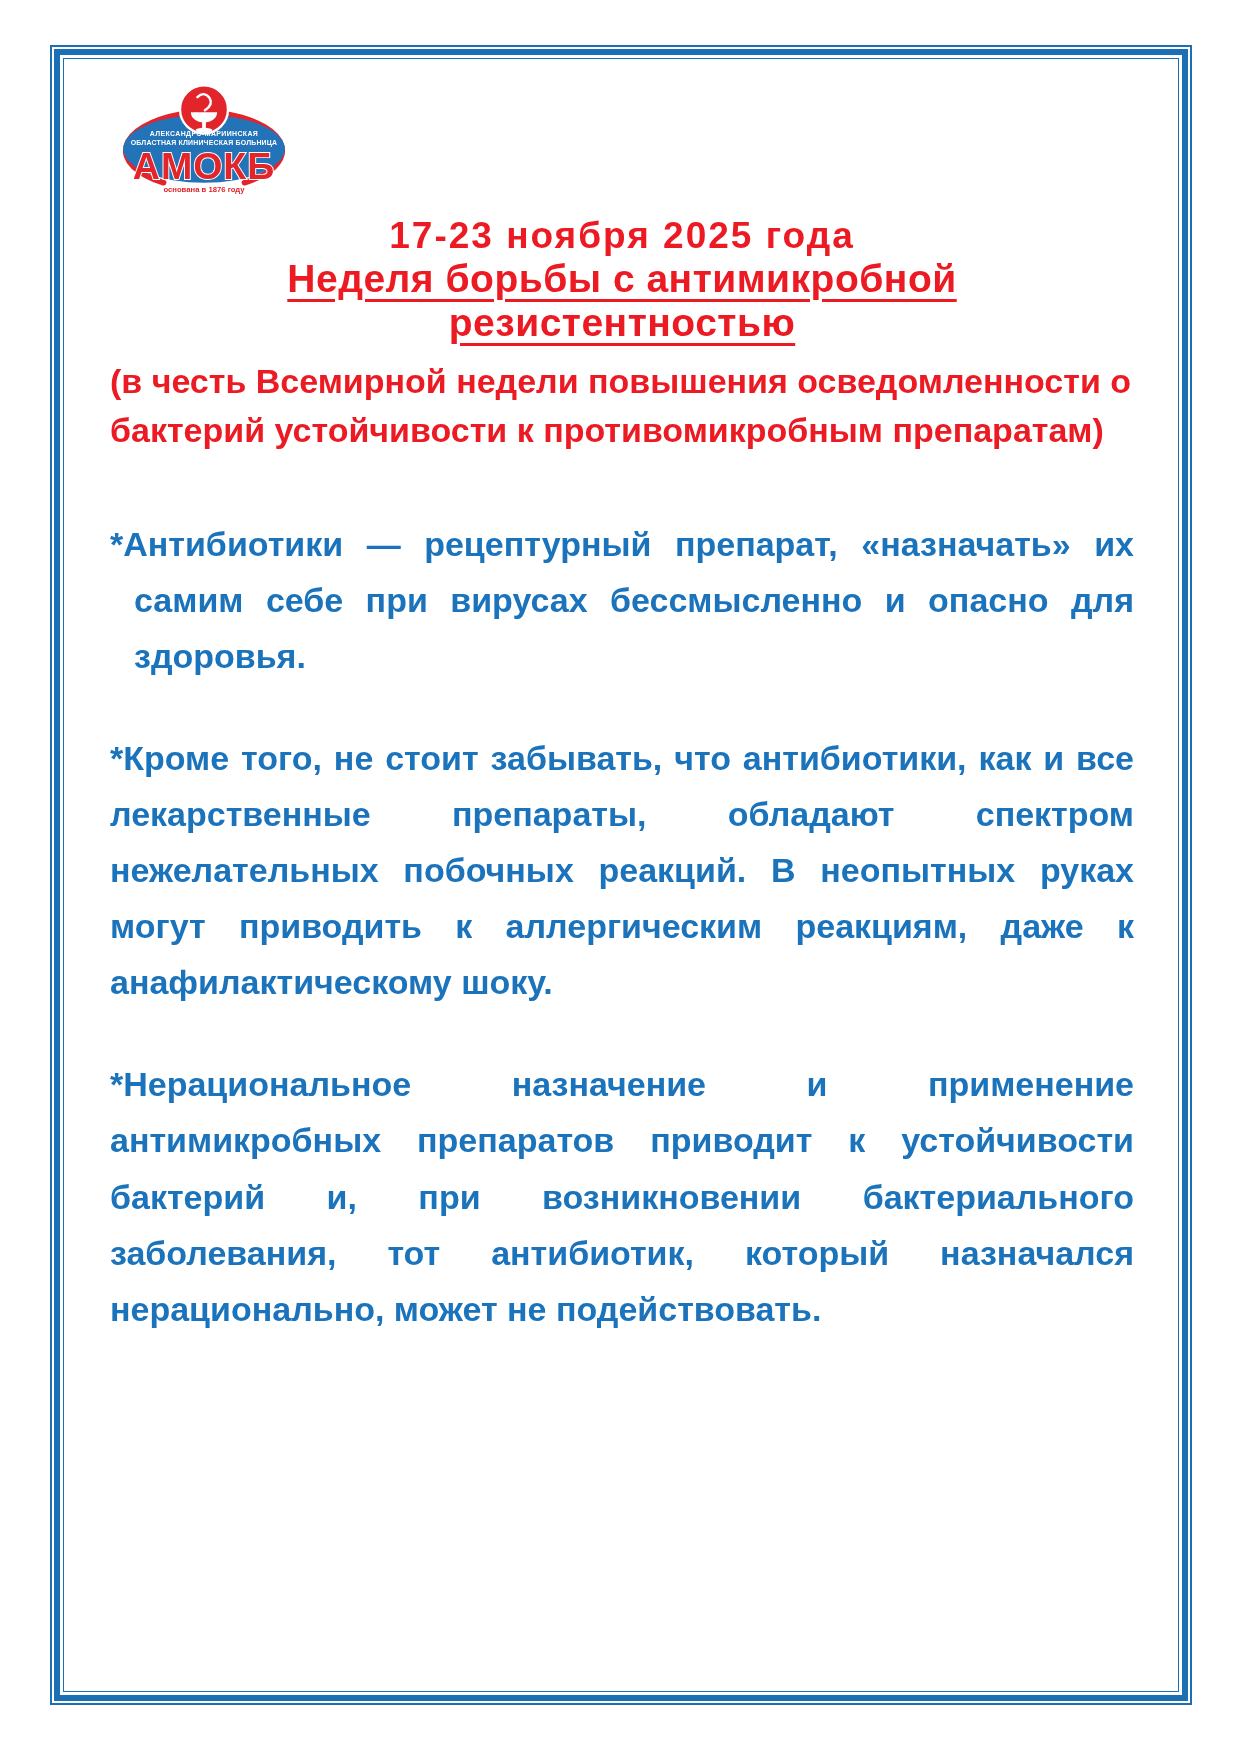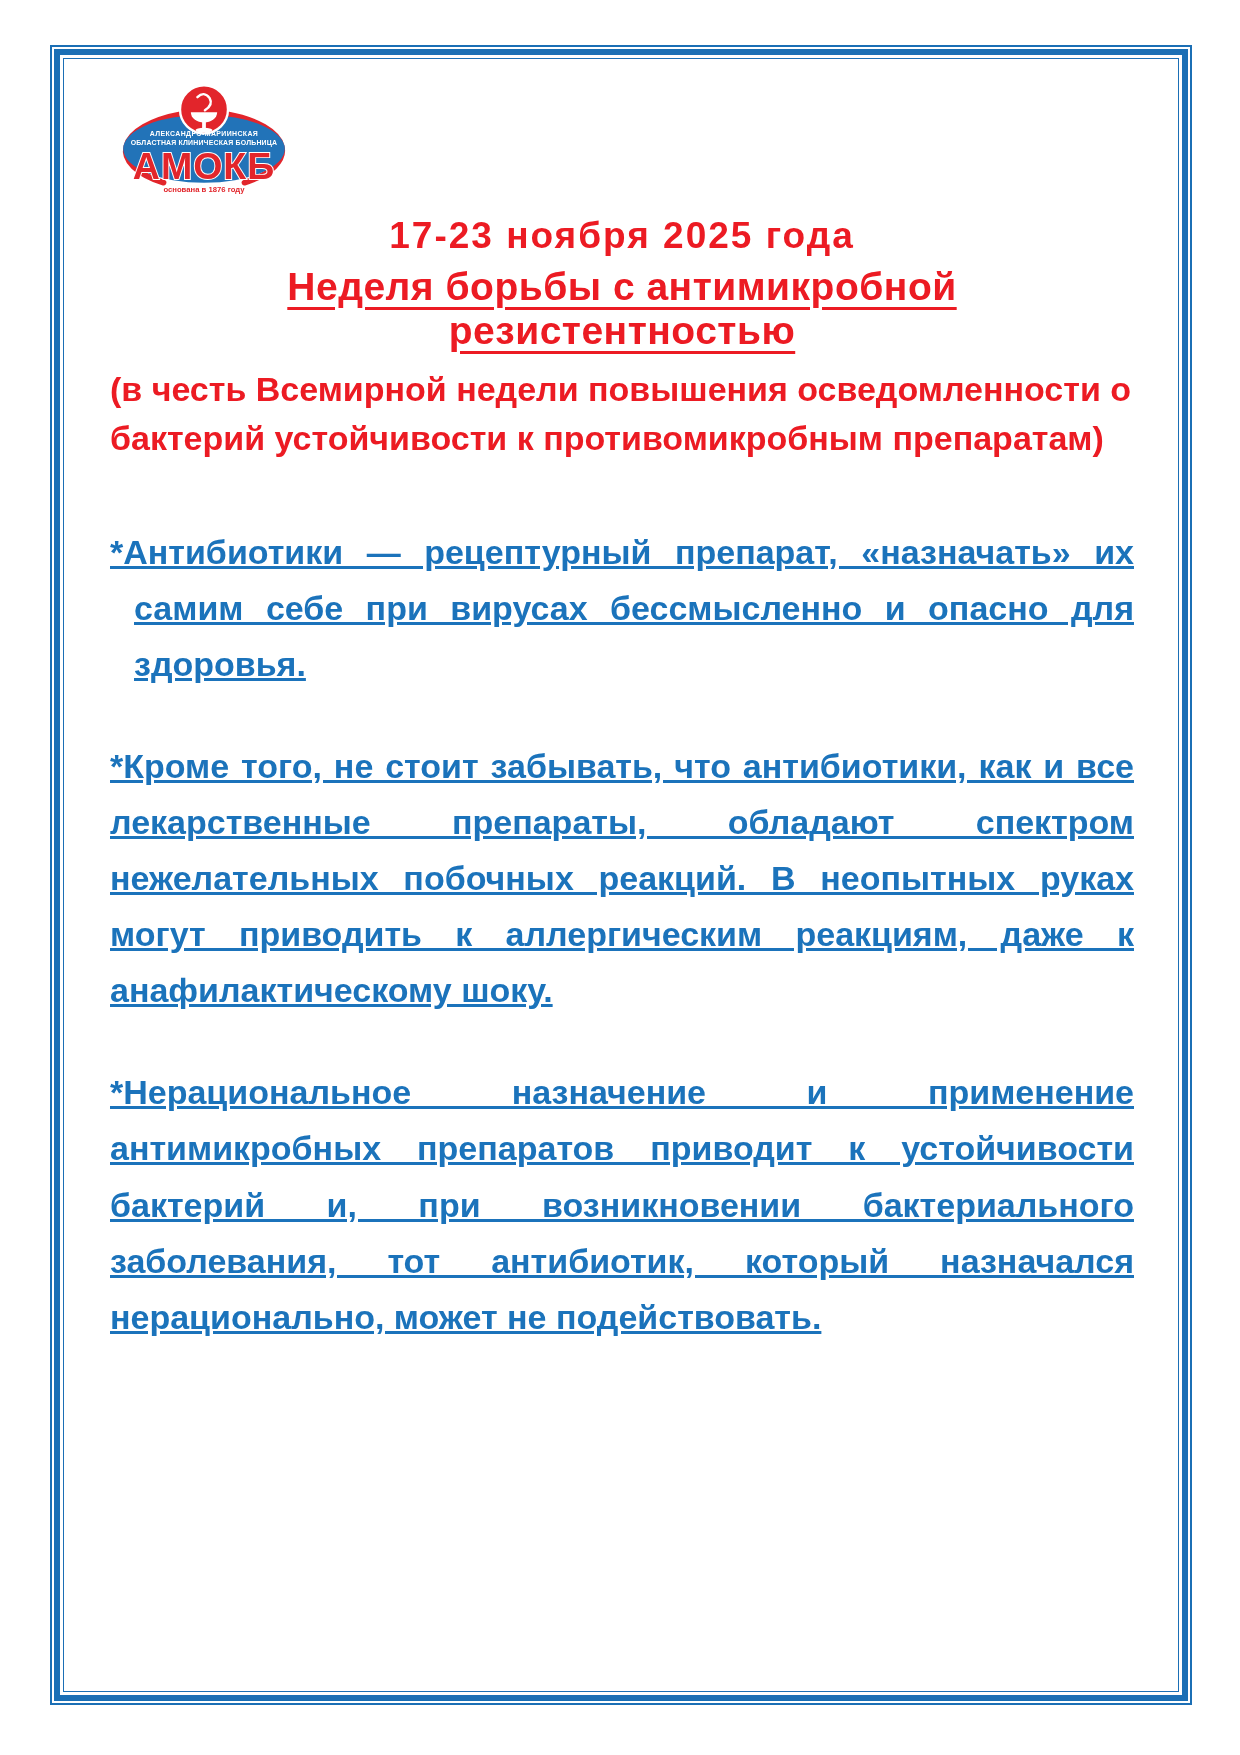--- a/index.html
+++ b/index.html
@@ -44,21 +44,21 @@
     color:var(--red);
     font-size:37px;
     text-align:center;
     margin-top:16px;
     letter-spacing:2px;
   }
   .title-line{
     color:var(--red);
     font-size:39px;
     text-align:center;
-    margin-top:8px;
+    margin-top:0;
     letter-spacing:0.5px;
     text-decoration:underline;
     text-decoration-thickness:3px;
     text-underline-offset:7px;
   }
   .subtitle{
     color:var(--red);
     font-size:34px;
     line-height:1.45;
     text-align:left;
@@ -67,21 +67,20 @@
   .paras{
     margin-top:60px;
     color:var(--blue);
     font-size:34px;
     line-height:1.65;
   }
   .para{
     text-align:justify;
     text-align-last:left;
     margin-bottom:46px;
-    text-decoration:underline;
   }
   .para.hang{
     padding-left:24px;
     text-indent:-24px;
   }
 </style>
 </head>
 <body>
 
 <div class="page">

